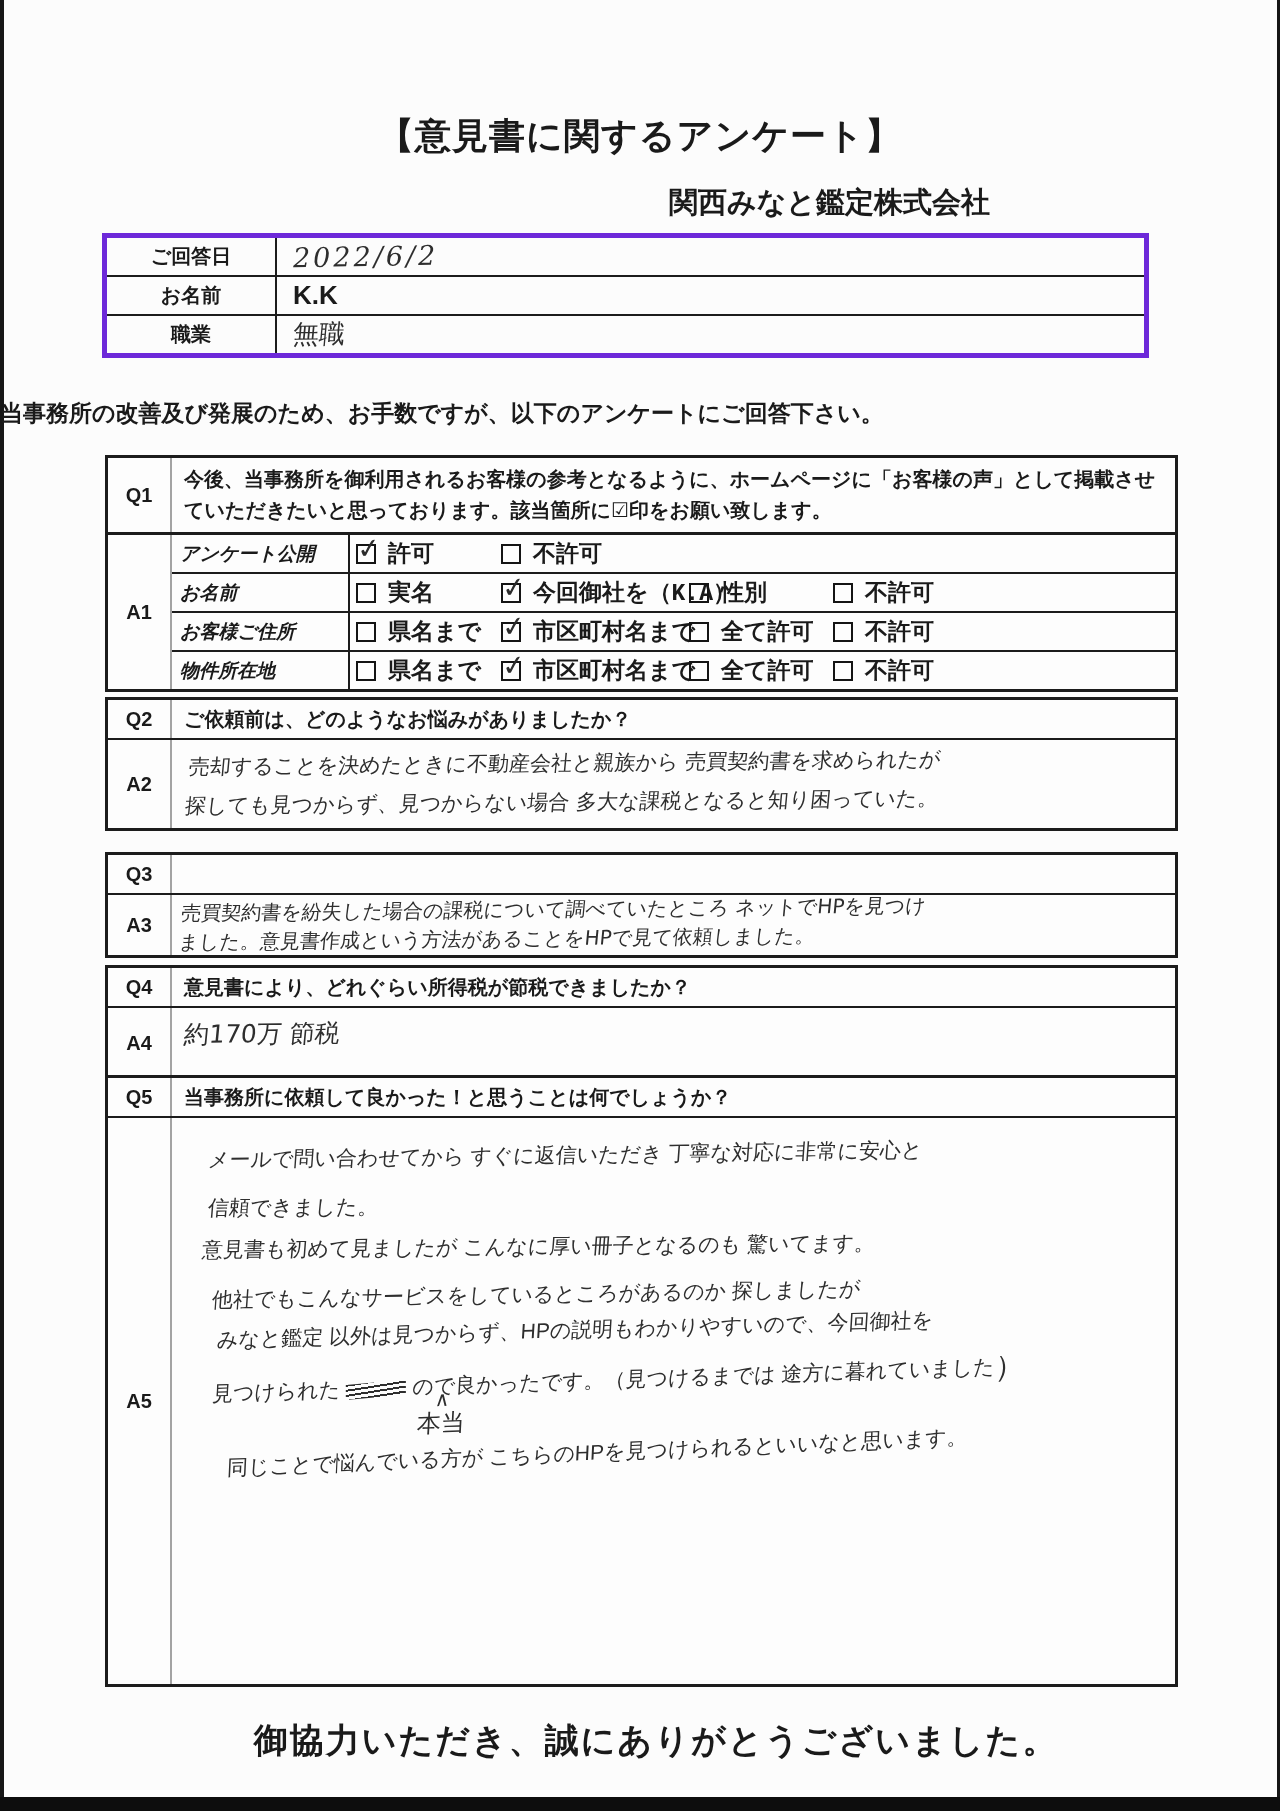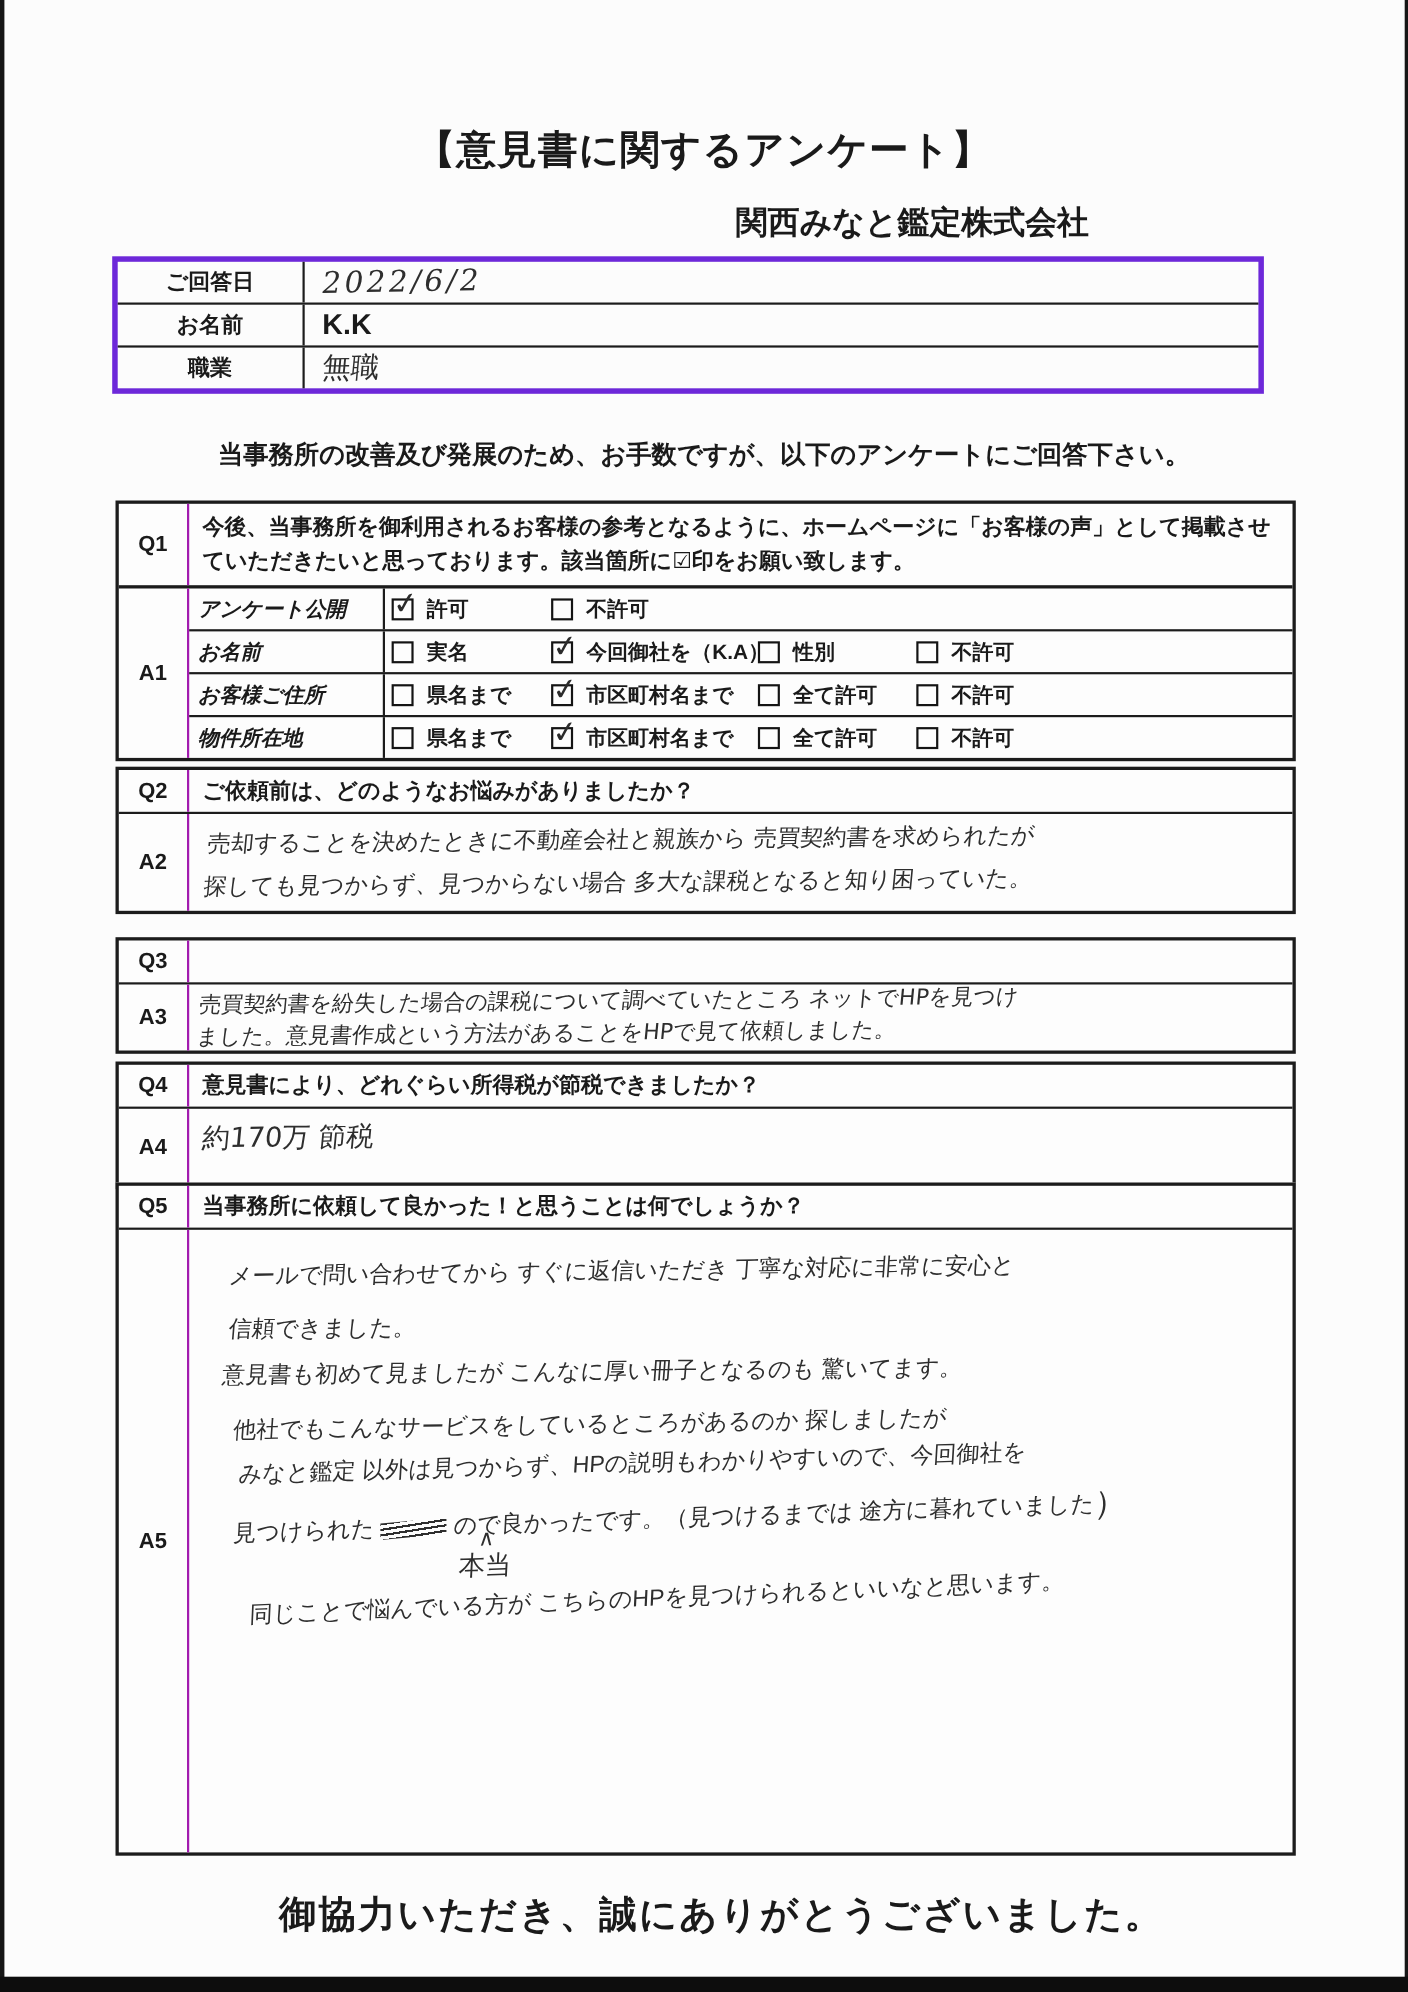--- a/index.html
+++ b/index.html
@@ -18,27 +18,27 @@
   .company{position:absolute;top:183px;right:290px;font-size:29px;font-weight:700;}
 
   
   .info-table{position:absolute;top:233px;left:102px;width:1037px;border:5px solid #6d28d9;}
   .info-row{display:flex;height:37px;border-bottom:2px solid #1c1c1c;}
   .info-row:last-child{border-bottom:none;}
   .info-label{width:168px;border-right:2px solid #1c1c1c;display:flex;align-items:center;
     justify-content:center;font-size:20px;font-weight:700;}
   .info-value{flex:1;display:flex;align-items:center;padding-left:16px;font-size:23px;}
 
-  .instruction{position:absolute;top:398px;left:0;width:1280px;text-align:center;
+  .instruction{position:absolute;top:398px;left:0;width:1280px;
     font-size:23px;font-weight:700;}
 
   
   .qtable{position:absolute;left:105px;width:1067px;border:3px solid #1c1c1c;background:#fdfdfd;}
   .qhead{display:flex;border-bottom:2px solid #1c1c1c;}
-  .qcell{width:62px;border-right:2px solid #a21caf;display:flex;align-items:center;
+  .qcell{width:62px;border-right:2px solid #a3a3a3;display:flex;align-items:center;
     justify-content:center;font-size:20px;font-weight:700;flex:none;}
   .qtext{flex:1;display:flex;align-items:center;padding:5px 12px;font-size:20px;
     font-weight:700;line-height:1.55;}
   .abody{display:flex;}
   .acontent{flex:1;position:relative;}
 
   
   #q1{top:455px;}
   #q1 .qhead{min-height:74px;border-bottom:3px solid #1c1c1c;}
   .a1-rows{flex:1;display:flex;flex-direction:column;}
@@ -46,21 +46,21 @@
   .a1-row:last-child{border-bottom:none;}
   .a1-label{width:168px;flex:none;border-right:2px solid #1c1c1c;display:flex;
     align-items:center;padding-left:8px;font-size:19px;font-weight:700;font-style:italic;}
   .a1-opts{flex:1;position:relative;}
   .opt{position:absolute;top:0;height:100%;display:flex;align-items:center;gap:12px;}
   .opt.c1{left:6px;} .opt.c2{left:151px;} .opt.c3{left:339px;} .opt.c4{left:483px;}
   .box{width:16px;height:16px;border:2px solid #141414;position:relative;flex:none;}
   .tick{display:none;position:absolute;left:-1px;top:-14px;font-size:28px;color:#2b2b2b;
     transform:rotate(-6deg);font-family:"DejaVu Sans",sans-serif;font-weight:400;}
   .opt.on .tick{display:block;}
-  .opt-label{font-size:19px;font-weight:700;white-space:nowrap;}
+  .opt-label{font-size:23px;font-weight:700;white-space:nowrap;font-family:Liberation Mono, monospace;}
 
   
   #q2{top:697px;} #q3{top:852px;} #q4{top:965px;} #q5{top:1075px;}
   #q2 .qhead,#q3 .qhead,#q4 .qhead,#q5 .qhead{height:38px;}
   #q2 .abody{height:88px;} #q3 .abody{height:60px;} #q4 .abody{height:70px;} #q5 .abody{height:566px;}
 
   
   .hw{color:#2e2e2e;font-family:"DejaVu Sans",sans-serif;}
   .hw-block{display:inline-block;transform:skewX(-6deg) rotate(-0.6deg);transform-origin:left center;}
   .hw-date{font-family:"DejaVu Serif","DejaVu Sans",serif;font-style:italic;font-size:27px;

